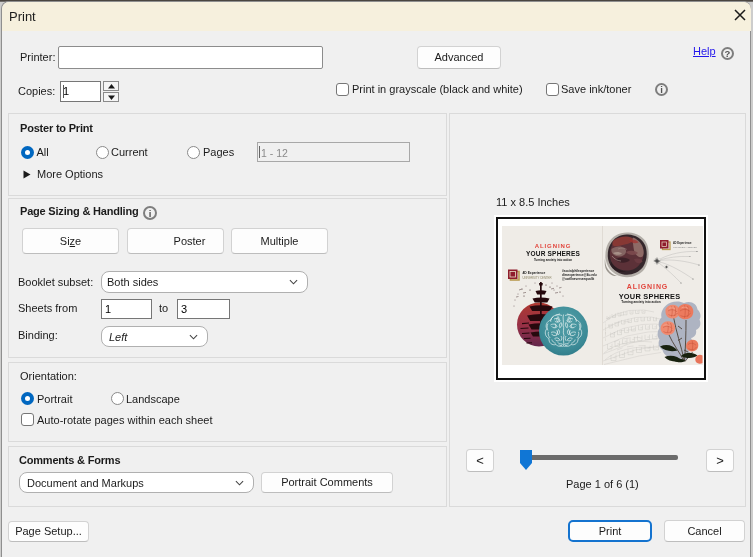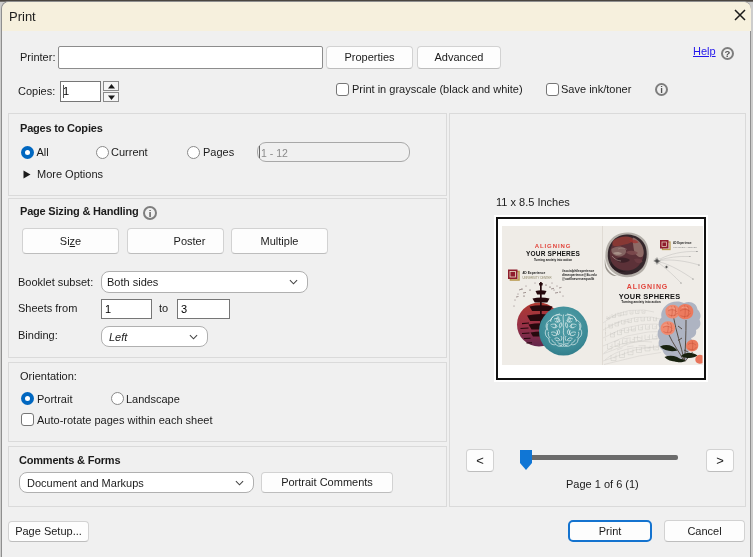--- a/index.html
+++ b/index.html
@@ -32,21 +32,20 @@
 <div id="dlg">
   <div id="frame"></div>
   <div id="titlebar" class="abs"></div>
   <div id="title" class="abs lbl">Print</div>
   <svg class="abs" style="left:734px;top:9px;" width="12" height="12" viewBox="0 0 12 12">
     <path d="M1 1 L11 11 M11 1 L1 11" stroke="#1a1a1a" stroke-width="1.5" fill="none"></path>
   </svg>
 
   <div class="abs lbl" style="left:20px;top:51px;">Printer:</div>
   <div class="input" style="left:58px;top:46px;width:265px;height:23px;border-radius:2px;"></div>
-  <div class="btn" style="left:326px;top:46px;width:87px;height:23px;">Properties</div>
   <div class="btn" style="left:417px;top:46px;width:84px;height:23px;">Advanced</div>
   <div class="abs" style="left:693px;top:45px;font-size:11px;line-height:13px;color:#2417ec;text-decoration:underline;">Help</div>
   <div class="icirc" style="left:721px;top:47px;width:13px;height:13px;">?</div>
 
   <div class="abs lbl" style="left:18px;top:85px;">Copies:</div>
   <div class="input" style="left:60px;top:81px;width:41px;height:21px;border-color:#767676;font-size:11px;padding:3px 0 0 2px;">1</div>
   <div class="abs" style="left:103px;top:81px;width:16px;height:21px;">
     <div style="position:absolute;left:0;top:0;width:16px;height:10px;background:#f5f5f5;border:1px solid #8a8a8a;box-sizing:border-box;"></div>
     <div style="position:absolute;left:0;top:11px;width:16px;height:10px;background:#f5f5f5;border:1px solid #8a8a8a;box-sizing:border-box;"></div>
     <svg style="position:absolute;left:4.5px;top:3px;" width="7" height="5">
@@ -57,28 +56,28 @@
       </svg>
   </div>
   <div class="abs" style="left:62.5px;top:84.5px;width:1px;height:13px;background:#555;"></div>
   <div class="cb" style="left:336px;top:83px;"></div>
   <div class="abs lbl" style="left:352px;top:83px;">Print in grayscale (black and white)</div>
   <div class="cb" style="left:546px;top:83px;"></div>
   <div class="abs lbl" style="left:561px;top:83px;">Save ink/toner</div>
   <div class="icirc" style="left:655px;top:83px;width:13px;height:13px;">i</div>
 
   <div class="panel" style="left:8px;top:113px;width:439px;height:83px;"></div>
-  <div class="abs lbl bold" style="left:20px;top:122px;letter-spacing:-0.2px;">Pages to Copies</div>
+  <div class="abs lbl bold" style="left:20px;top:122px;letter-spacing:-0.2px;">Poster to Print</div>
   <div class="radio on" style="left:21px;top:146px;"></div>
   <div class="abs lbl" style="left:36.5px;top:146px;">All</div>
   <div class="radio off" style="left:96px;top:146px;"></div>
   <div class="abs lbl" style="left:111px;top:146px;">Current</div>
   <div class="radio off" style="left:187px;top:146px;"></div>
   <div class="abs lbl" style="left:203px;top:146px;">Pages</div>
-  <div class="input" style="left:257px;top:142px;width:153px;height:20px;background:#f0f0f0;border-color:#a8a8a8;font-size:10.5px;color:#8a8a8a;padding:4px 7px 0 3px;box-sizing:border-box;border-radius:9px;">1 - 12</div>
+  <div class="input" style="left:257px;top:142px;width:153px;height:20px;background:#f0f0f0;border-color:#a8a8a8;font-size:10.5px;color:#8a8a8a;padding:4px 7px 0 3px;box-sizing:border-box;">1 - 12</div>
   <div class="abs" style="left:258.5px;top:145.5px;width:1px;height:12px;background:#666;"></div>
   <svg class="abs" style="left:23px;top:170px;" width="8" height="9">
       <path d="M0.5 0.5 L7.5 4.5 L0.5 8.5 Z" fill="#1b1b1b"></path>
     </svg>
   <div class="abs lbl" style="left:37px;top:168px;">More Options</div>
 
   <div class="panel" style="left:8px;top:198px;width:439px;height:160px;"></div>
   <div class="abs lbl bold" style="left:20px;top:205px;letter-spacing:-0.2px;">Page Sizing &amp; Handling</div>
   <div class="icirc" style="left:143px;top:206px;">i</div>
   <div class="btn" style="left:22px;top:228px;width:97px;height:26px;">Si<span style="text-decoration:underline;">z</span>e</div>

